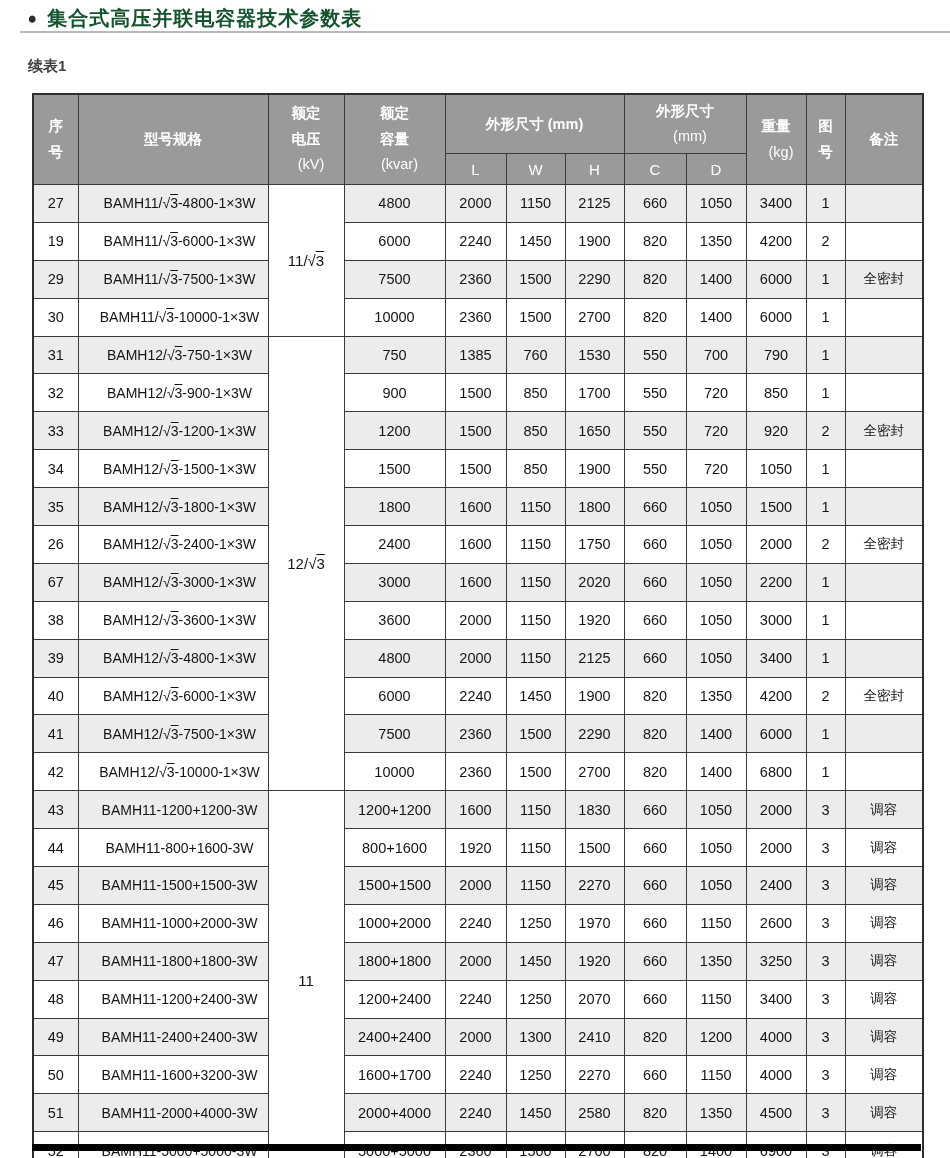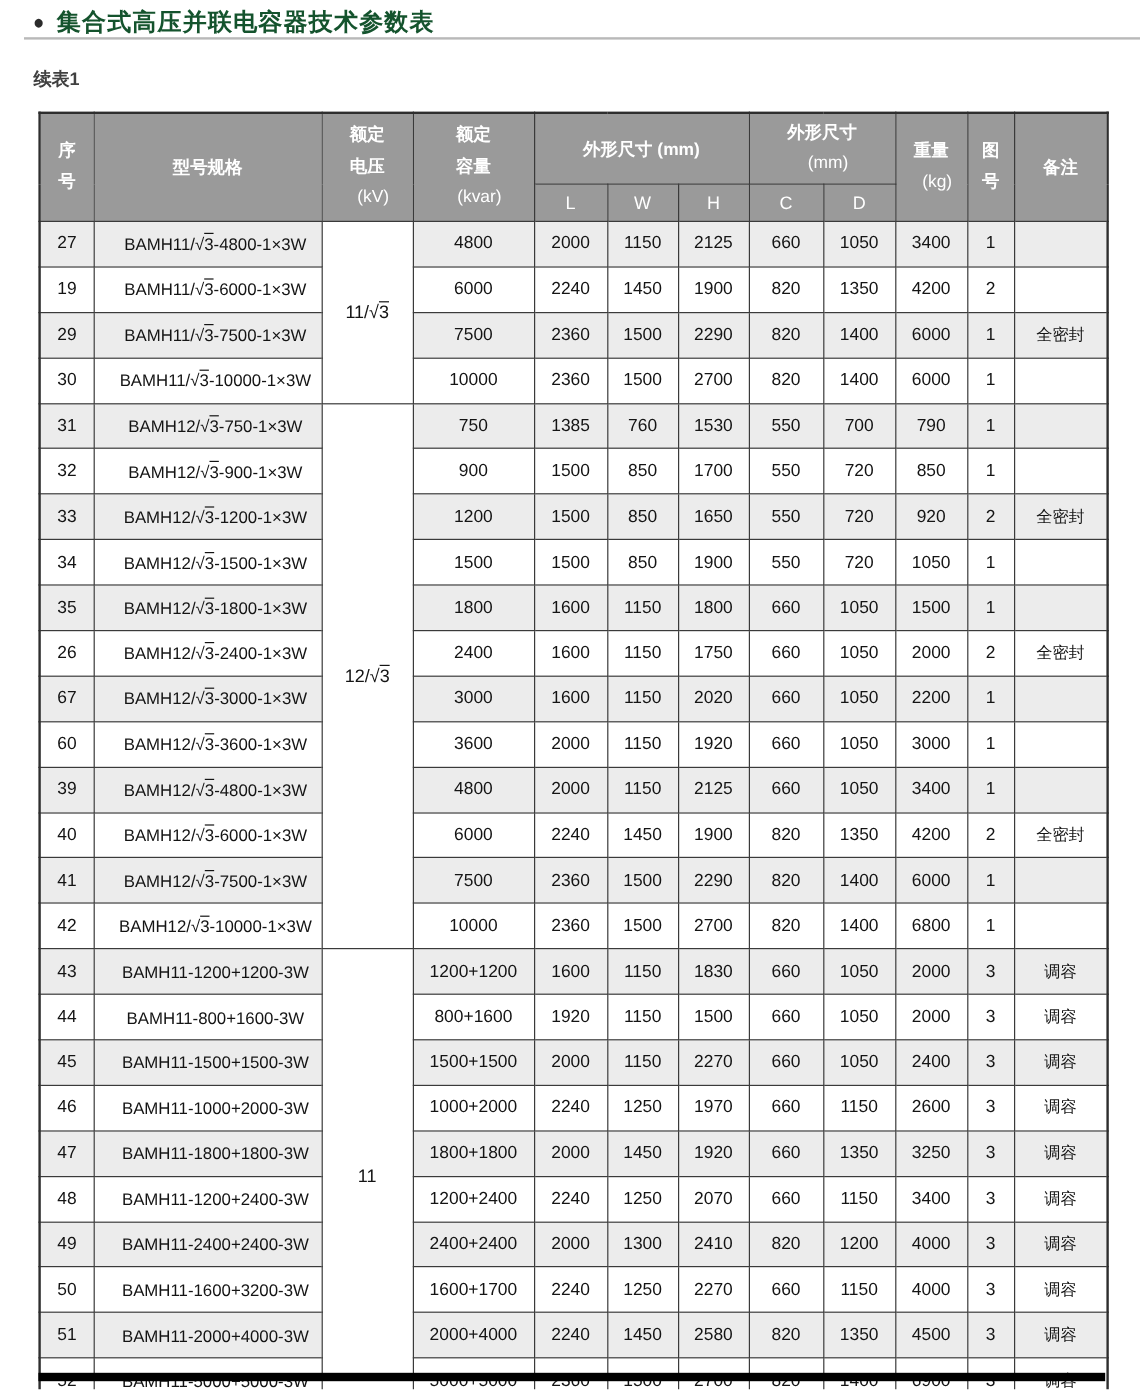--- a/index.html
+++ b/index.html
@@ -262,21 +262,21 @@
           <td class="cell-dim">1600</td>
           <td class="cell-dim">1150</td>
           <td class="cell-dim">2020</td>
           <td class="cell-dim">660</td>
           <td class="cell-dim">1050</td>
           <td class="cell-weight">2200</td>
           <td class="cell-figure">1</td>
           <td class="cell-remark"></td>
         </tr>
         <tr>
-          <td class="cell-serial">60</td>
+          <td class="cell-serial">38</td>
           <td class="cell-model">BAMH12/√<span class="rad">3</span>-3600-1×3W</td>
           <td class="cell-capacity">3600</td>
           <td class="cell-dim">2000</td>
           <td class="cell-dim">1150</td>
           <td class="cell-dim">1920</td>
           <td class="cell-dim">660</td>
           <td class="cell-dim">1050</td>
           <td class="cell-weight">3000</td>
           <td class="cell-figure">1</td>
           <td class="cell-remark"></td>

